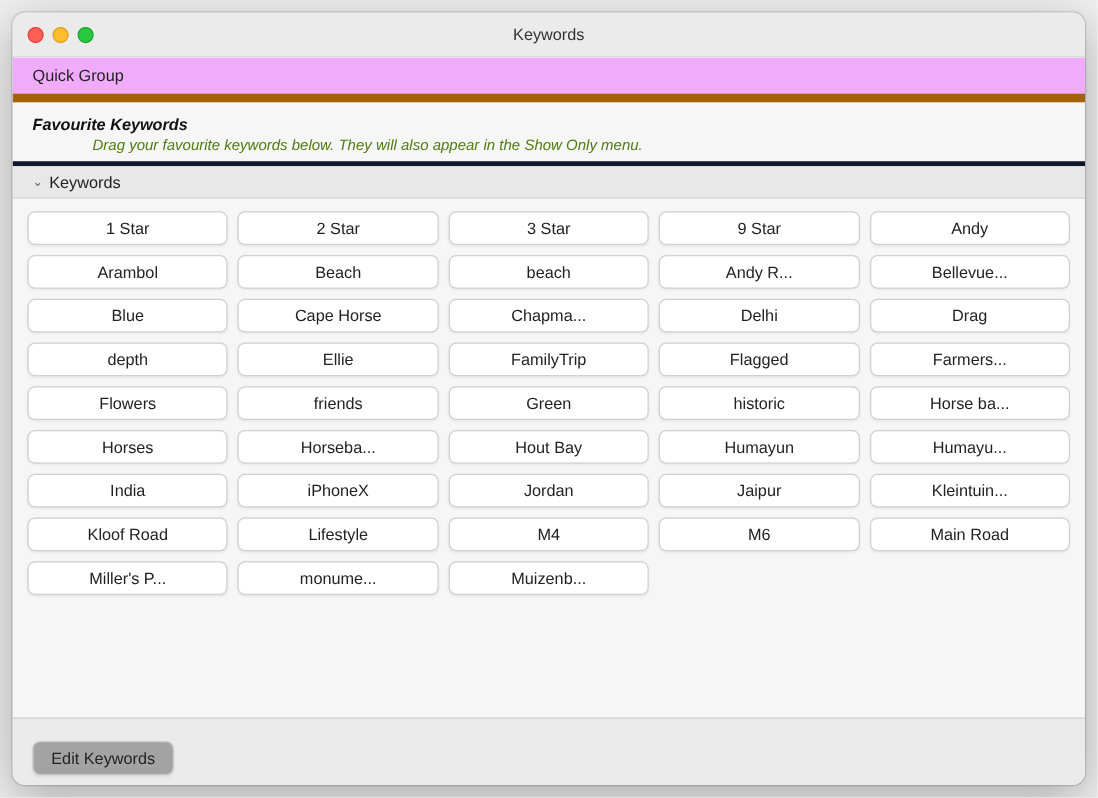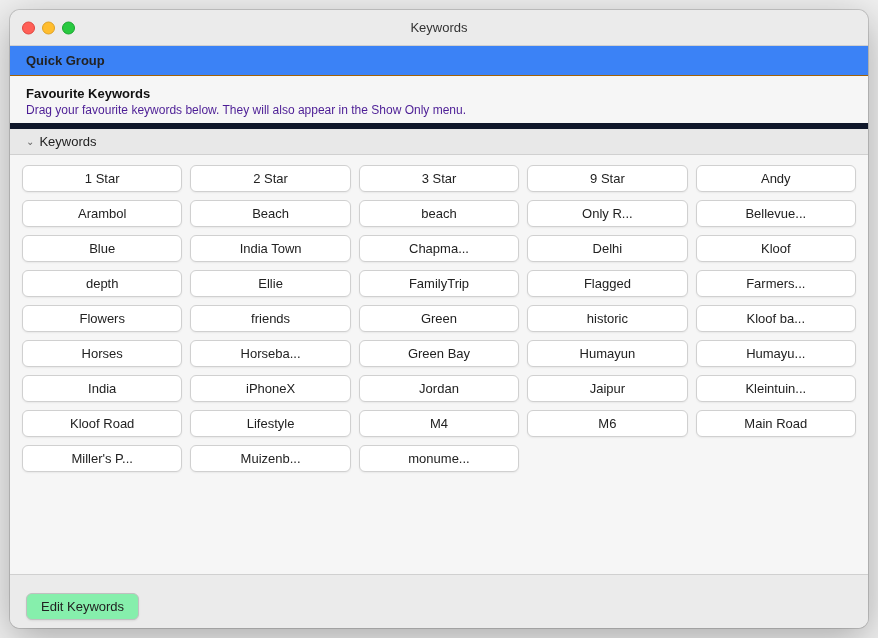--- a/index.html
+++ b/index.html
@@ -70,43 +70,45 @@
 
     .content {
       flex: 1;
       display: flex;
       flex-direction: column;
       overflow: hidden;
     }
 
     .quick-group-bar {
       padding: 7px 16px;
-      border-bottom: 1px solid #a16207;
-      background: #3b82f6;
-      font-weight: 700;
+      border-bottom: 7px solid #a16207;
+      background: #f0abfc;
+      font-weight: 400;
       font-size: 13px;
       color: #222;
     }
 
     .favourite-section {
       padding: 10px 34px 6px 16px;
-      border-bottom: 6px solid #0f172a;
+      border-bottom: 4px solid #0f172a;
       background: #f6f6f6;
+      font-style: italic;
     }
 
     .favourite-title {
       font-weight: 700;
       font-size: 13px;
       color: #111;
       margin-bottom: 2px;
     }
 
     .favourite-desc {
       font-size: 12px;
-      color: #4c1d95;
+      color: #4d7c0f;
+      margin-left: 48px;
     }
 
     .keywords-header {
       display: flex;
       align-items: center;
       padding: 5px 16px;
       background: #e8e8e8;
       border-bottom: 1px solid #d0d0d0;
       font-size: 13px;
       color: #222;
@@ -147,21 +149,21 @@
 
     .bottom-bar {
       padding: 8px 16px;
       border-top: 1px solid #d0d0d0;
       background: #ebebeb;
       display: flex;
       align-items: center;
     }
 
     .edit-button {
-      background: #86efac;
+      background: #a3a3a3;
       border: 1px solid #c0c0c0;
       border-radius: 6px;
       padding: 5px 14px;
       font-size: 13px;
       color: #222;
       cursor: pointer;
       box-shadow: 0 1px 2px rgba(0,0,0,0.08);
       margin-top: 10px;
     }
   </style>
@@ -195,54 +197,54 @@
 
     <div class="keywords-grid" id="keywords-grid">
     <div class="keyword-tag">1 Star</div>
         <div class="keyword-tag">2 Star</div>
         <div class="keyword-tag">3 Star</div>
         <div class="keyword-tag">9 Star</div>
         <div class="keyword-tag">Andy</div>
         <div class="keyword-tag">Arambol</div>
         <div class="keyword-tag">Beach</div>
         <div class="keyword-tag">beach</div>
-        <div class="keyword-tag">Only R...</div>
+        <div class="keyword-tag">Andy R...</div>
         <div class="keyword-tag">Bellevue...</div>
         <div class="keyword-tag">Blue</div>
-        <div class="keyword-tag">India Town</div>
+        <div class="keyword-tag">Cape Horse</div>
         <div class="keyword-tag">Chapma...</div>
         <div class="keyword-tag">Delhi</div>
-        <div class="keyword-tag">Kloof</div>
+        <div class="keyword-tag">Drag</div>
         <div class="keyword-tag">depth</div>
         <div class="keyword-tag">Ellie</div>
         <div class="keyword-tag">FamilyTrip</div>
         <div class="keyword-tag">Flagged</div>
         <div class="keyword-tag">Farmers...</div>
         <div class="keyword-tag">Flowers</div>
         <div class="keyword-tag">friends</div>
         <div class="keyword-tag">Green</div>
         <div class="keyword-tag">historic</div>
-        <div class="keyword-tag">Kloof ba...</div>
+        <div class="keyword-tag">Horse ba...</div>
         <div class="keyword-tag">Horses</div>
         <div class="keyword-tag">Horseba...</div>
-        <div class="keyword-tag">Green Bay</div>
+        <div class="keyword-tag">Hout Bay</div>
         <div class="keyword-tag">Humayun</div>
         <div class="keyword-tag">Humayu...</div>
         <div class="keyword-tag">India</div>
         <div class="keyword-tag">iPhoneX</div>
         <div class="keyword-tag">Jordan</div>
         <div class="keyword-tag">Jaipur</div>
         <div class="keyword-tag">Kleintuin...</div>
         <div class="keyword-tag">Kloof Road</div>
         <div class="keyword-tag">Lifestyle</div>
         <div class="keyword-tag">M4</div>
         <div class="keyword-tag">M6</div>
         <div class="keyword-tag">Main Road</div>
         <div class="keyword-tag">Miller's P...</div>
+        <div class="keyword-tag">monume...</div>
         <div class="keyword-tag">Muizenb...</div>
-        <div class="keyword-tag">monume...</div>
       </div>
 
     <div class="bottom-bar">
       <button class="edit-button">Edit Keywords</button>
     </div>
   </div>
 </div>
 
 </body></html>

